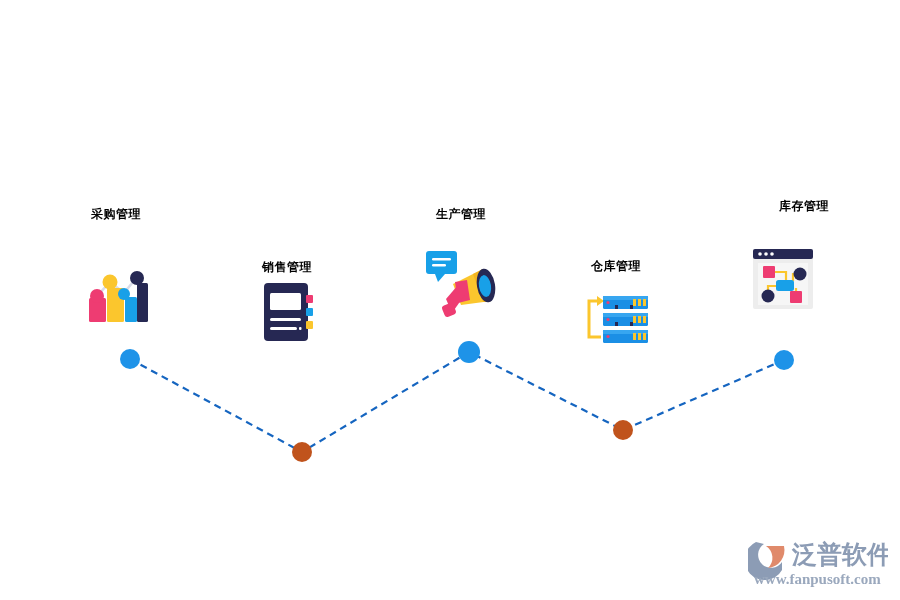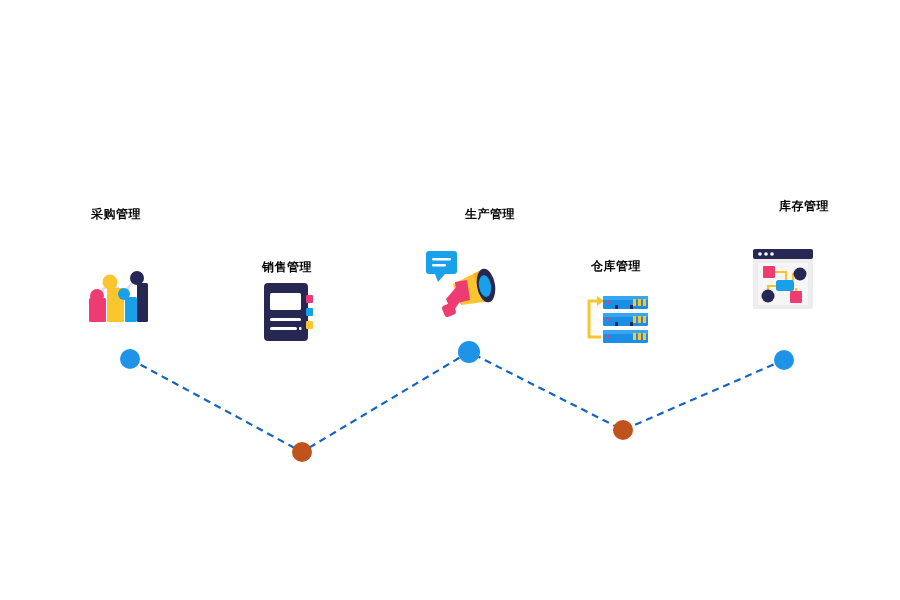--- a/index.html
+++ b/index.html
@@ -90,21 +90,21 @@
         <rect x="9" y="46" width="27" height="3" rx="1.5" fill="#FFFFFF"></rect>
         <rect x="38" y="46" width="2.5" height="3" rx="1" fill="#FFFFFF"></rect>
         <rect x="45" y="14" width="7" height="8" rx="1" fill="#EE3C72"></rect>
         <rect x="45" y="27" width="7" height="8" rx="1" fill="#18A0E8"></rect>
         <rect x="45" y="40" width="7" height="8" rx="1" fill="#FBC62D"></rect>
       </svg>
     </div>
   </div>
 
   <div class="node">
-    <div class="node-label" style="left:461px; top:206px;margin-left:29px;">生产管理</div>
+    <div class="node-label" style="left:461px; top:206px;">生产管理</div>
     <div class="node-icon" style="left:461px; top:249px;">
       <svg width="72" height="70" viewBox="0 0 72 70" xmlns="http://www.w3.org/2000/svg">
 
         <rect x="1" y="2" width="31" height="23" rx="3" fill="#18A0E8"></rect>
         <polygon points="10,25 20,25 13,33" fill="#18A0E8"></polygon>
         <rect x="7" y="9" width="19" height="2.6" rx="1.3" fill="#FFFFFF"></rect>
         <rect x="7" y="15" width="14" height="2.6" rx="1.3" fill="#FFFFFF"></rect>
 
         <path d="M28,35 L58,20 L66,52 L36,56 Z" fill="#FBC62D"></path>
         <path d="M48,25 L58,20 L66,52 L58,53 Z" fill="#F5B51F"></path>
@@ -177,14 +177,24 @@
 
         <rect x="11" y="18" width="12" height="12" rx="1" fill="#EE3C72"></rect>
         <circle cx="48" cy="26" r="6.5" fill="#262853"></circle>
         <rect x="24" y="32" width="18" height="11" rx="2.5" fill="#18A0E8"></rect>
         <circle cx="16" cy="48" r="6.5" fill="#262853"></circle>
         <rect x="38" y="43" width="12" height="12" rx="1" fill="#EE3C72"></rect>
       </svg>
     </div>
   </div>
 
+  <div class="watermark">
+    <svg width="140" height="62" viewBox="0 0 140 62" xmlns="http://www.w3.org/2000/svg">
+      <g>
+        <path d="M8,12 A20,20 0 1,0 34,40 L34,32 A13,13 0 1,1 16,14 Z" fill="#8C9CB5"></path>
+        <path d="M18,16 L36,16 A18,18 0 0,1 20,38 A14,14 0 0,0 18,16 Z" fill="#E08A6B"></path>
+      </g>
+      <text x="44" y="33" font-family="'DejaVu Sans','Liberation Sans',sans-serif" font-size="25" font-weight="bold" fill="#8C9CB5">泛普软件</text>
+      <text x="6" y="54" font-family="'Liberation Serif','DejaVu Serif',serif" font-size="15" font-weight="bold" fill="#9AA8BD">www.fanpusoft.com</text>
+    </svg>
+  </div>
 
 </div>
 
 </body></html>

